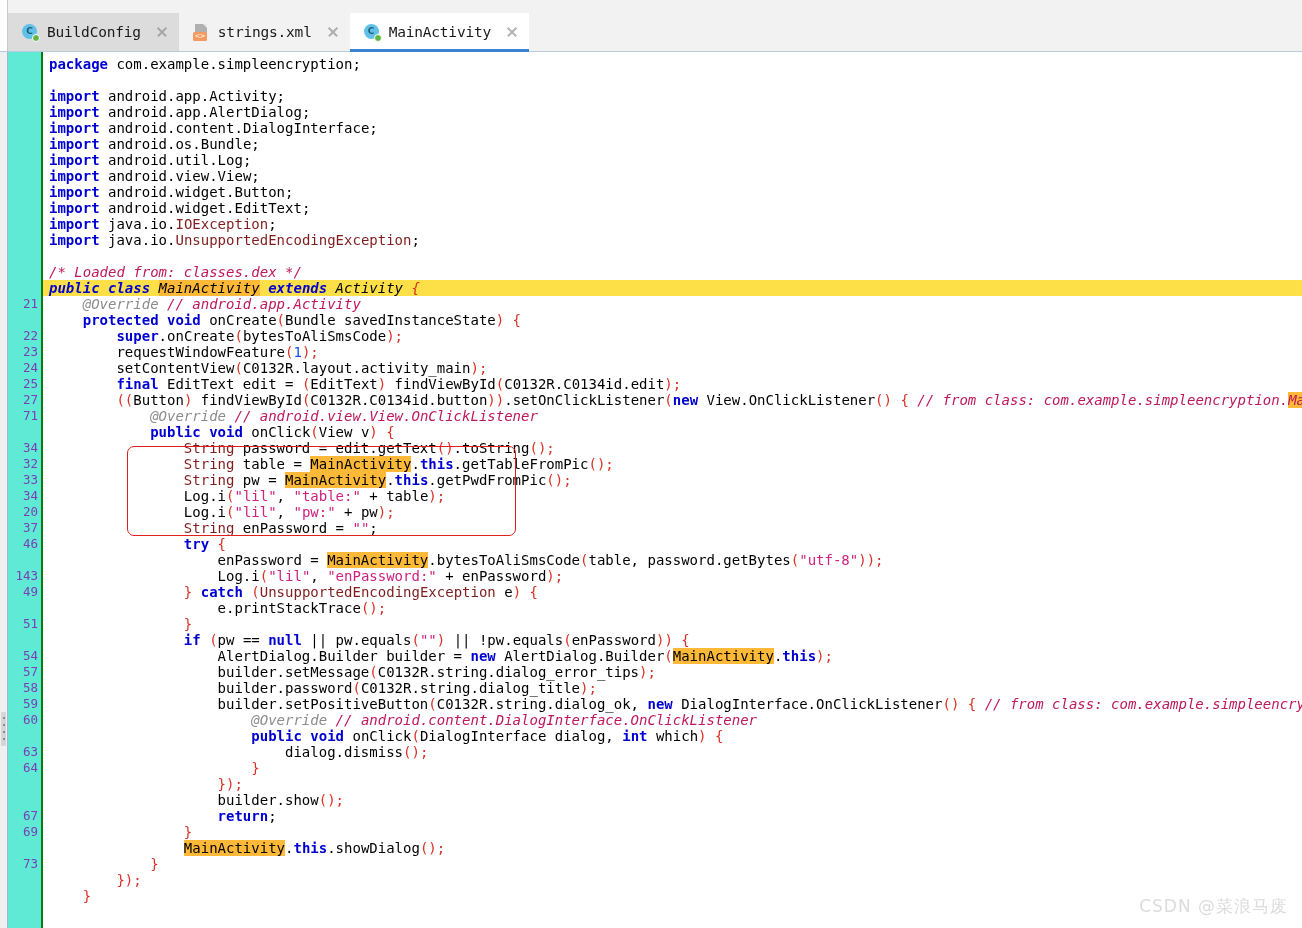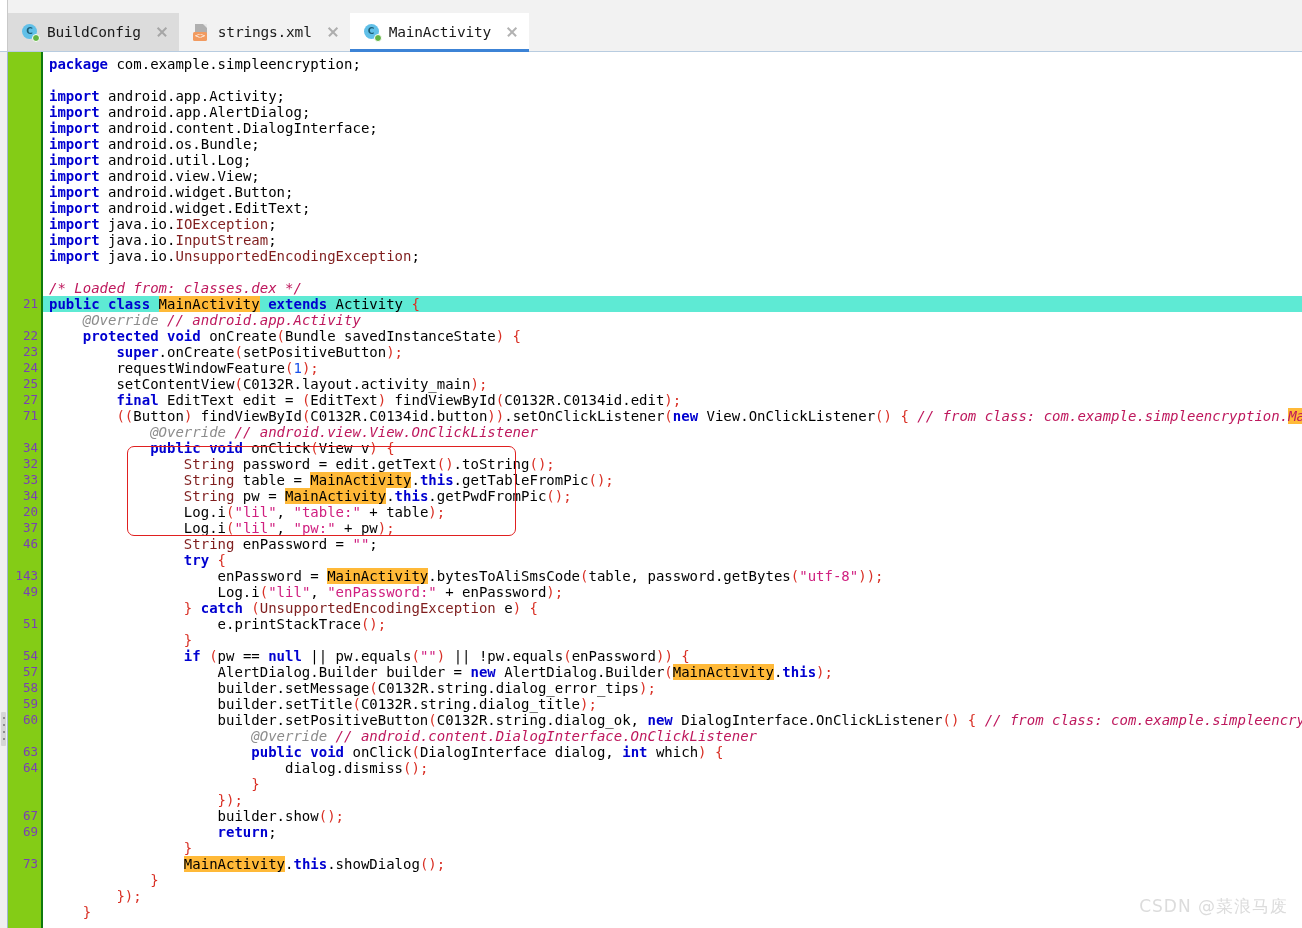--- a/index.html
+++ b/index.html
@@ -177,21 +177,21 @@
     position: absolute;
     left: 1.5px; top: 5px;
     width: 2px; height: 2px;
     background: #8d8d8d;
     box-shadow: 0 7px 0 #8d8d8d, 0 14px 0 #8d8d8d, 0 21px 0 #8d8d8d;
   }
 
   .gutter {
     width: 33px;
     flex: 0 0 auto;
-    background: #84cc16;
+    background: #5eead4;
     position: relative;
     padding-top: 4px;
     box-sizing: border-box;
   }
   .vcs-bar {
     width: 2px;
     flex: 0 0 auto;
     background: #0e7a0e;
     margin-left: 0px;
   }
@@ -218,21 +218,22 @@
     height: 16px;
     line-height: 16px;
     font-family: "DejaVu Sans Mono", monospace;
     font-size: 14px;
     color: #000000;
     white-space: pre;
     padding-left: 6px;
     box-sizing: border-box;
   }
   .cl.hl-line {
-    background: #5eead4;
+    background: #fde047;
+    font-style: italic;
   }
 
   
   .kw   { color: #0000d0; font-weight: bold; }
   .typ  { color: #7f1d1d; }
   .str  { color: #d02080; }
   .num  { color: #1750eb; }
   .cmt  { color: #be185d; font-style: italic; }
   .cmt2 { color: #8c8c8c; font-style: italic; }
   .pn   { color: #d93025; }
@@ -366,28 +367,27 @@
         <div class="cl">&nbsp;</div>
         <div class="cl"><span class="kw">import </span><span class="plain">android.app.Activity;</span></div>
         <div class="cl"><span class="kw">import </span><span class="plain">android.app.AlertDialog;</span></div>
         <div class="cl"><span class="kw">import </span><span class="plain">android.content.DialogInterface;</span></div>
         <div class="cl"><span class="kw">import </span><span class="plain">android.os.Bundle;</span></div>
         <div class="cl"><span class="kw">import </span><span class="plain">android.util.Log;</span></div>
         <div class="cl"><span class="kw">import </span><span class="plain">android.view.View;</span></div>
         <div class="cl"><span class="kw">import </span><span class="plain">android.widget.Button;</span></div>
         <div class="cl"><span class="kw">import </span><span class="plain">android.widget.EditText;</span></div>
         <div class="cl"><span class="kw">import </span><span class="plain">java.io.</span><span class="typ">IOException</span><span class="plain">;</span></div>
-        <div class="cl"><span class="kw">import </span><span class="plain">java.io.</span><span class="typ">InputStream</span><span class="plain">;</span></div>
         <div class="cl"><span class="kw">import </span><span class="plain">java.io.</span><span class="typ">UnsupportedEncodingException</span><span class="plain">;</span></div>
         <div class="cl">&nbsp;</div>
         <div class="cl"><span class="cmt">/* Loaded from: classes.dex */</span></div>
         <div class="cl hl-line"><span class="kw">public class </span><span class="mark">MainActivity</span><span class="plain"> </span><span class="kw">extends</span><span class="plain"> Activity </span><span class="pn">{</span></div>
         <div class="cl">&nbsp;&nbsp;&nbsp;&nbsp;<span class="cmt2">@Override </span><span class="cmt">// android.app.Activity</span></div>
         <div class="cl">&nbsp;&nbsp;&nbsp;&nbsp;<span class="kw">protected void </span><span class="plain">onCreate</span><span class="pn">(</span><span class="plain">Bundle savedInstanceState</span><span class="pn">) {</span></div>
-        <div class="cl">&nbsp;&nbsp;&nbsp;&nbsp;&nbsp;&nbsp;&nbsp;&nbsp;<span class="kw">super</span><span class="plain">.onCreate</span><span class="pn">(</span><span class="plain">setPositiveButton</span><span class="pn">);</span></div>
+        <div class="cl">&nbsp;&nbsp;&nbsp;&nbsp;&nbsp;&nbsp;&nbsp;&nbsp;<span class="kw">super</span><span class="plain">.onCreate</span><span class="pn">(</span><span class="plain">bytesToAliSmsCode</span><span class="pn">);</span></div>
         <div class="cl">&nbsp;&nbsp;&nbsp;&nbsp;&nbsp;&nbsp;&nbsp;&nbsp;<span class="plain">requestWindowFeature</span><span class="pn">(</span><span class="num">1</span><span class="pn">);</span></div>
         <div class="cl">&nbsp;&nbsp;&nbsp;&nbsp;&nbsp;&nbsp;&nbsp;&nbsp;<span class="plain">setContentView</span><span class="pn">(</span><span class="plain">C0132R.layout.activity_main</span><span class="pn">);</span></div>
         <div class="cl">&nbsp;&nbsp;&nbsp;&nbsp;&nbsp;&nbsp;&nbsp;&nbsp;<span class="kw">final </span><span class="plain">EditText edit = </span><span class="pn">(</span><span class="plain">EditText</span><span class="pn">)</span><span class="plain"> findViewById</span><span class="pn">(</span><span class="plain">C0132R.C0134id.edit</span><span class="pn">);</span></div>
         <div class="cl">&nbsp;&nbsp;&nbsp;&nbsp;&nbsp;&nbsp;&nbsp;&nbsp;<span class="pn">((</span><span class="plain">Button</span><span class="pn">)</span><span class="plain"> findViewById</span><span class="pn">(</span><span class="plain">C0132R.C0134id.button</span><span class="pn">))</span><span class="plain">.setOnClickListener</span><span class="pn">(</span><span class="kw">new </span><span class="plain">View.OnClickListener</span><span class="pn">()</span><span class="plain"> </span><span class="pn">{</span><span class="cmt"> // from class: com.example.simpleencryption.</span><span class="mark cmt">MainActivity</span><span class="cmt">.1</span></div>
         <div class="cl">&nbsp;&nbsp;&nbsp;&nbsp;&nbsp;&nbsp;&nbsp;&nbsp;&nbsp;&nbsp;&nbsp;&nbsp;<span class="cmt2">@Override </span><span class="cmt">// android.view.View.OnClickListener</span></div>
         <div class="cl">&nbsp;&nbsp;&nbsp;&nbsp;&nbsp;&nbsp;&nbsp;&nbsp;&nbsp;&nbsp;&nbsp;&nbsp;<span class="kw">public void </span><span class="plain">onClick</span><span class="pn">(</span><span class="plain">View v</span><span class="pn">) {</span></div>
         <div class="cl">&nbsp;&nbsp;&nbsp;&nbsp;&nbsp;&nbsp;&nbsp;&nbsp;&nbsp;&nbsp;&nbsp;&nbsp;&nbsp;&nbsp;&nbsp;&nbsp;<span class="typ">String</span><span class="plain"> password = edit.getText</span><span class="pn">()</span><span class="plain">.toString</span><span class="pn">();</span></div>
         <div class="cl">&nbsp;&nbsp;&nbsp;&nbsp;&nbsp;&nbsp;&nbsp;&nbsp;&nbsp;&nbsp;&nbsp;&nbsp;&nbsp;&nbsp;&nbsp;&nbsp;<span class="typ">String</span><span class="plain"> table = </span><span class="mark">MainActivity</span><span class="plain">.</span><span class="kw">this</span><span class="plain">.getTableFromPic</span><span class="pn">();</span></div>
         <div class="cl">&nbsp;&nbsp;&nbsp;&nbsp;&nbsp;&nbsp;&nbsp;&nbsp;&nbsp;&nbsp;&nbsp;&nbsp;&nbsp;&nbsp;&nbsp;&nbsp;<span class="typ">String</span><span class="plain"> pw = </span><span class="mark">MainActivity</span><span class="plain">.</span><span class="kw">this</span><span class="plain">.getPwdFromPic</span><span class="pn">();</span></div>
         <div class="cl">&nbsp;&nbsp;&nbsp;&nbsp;&nbsp;&nbsp;&nbsp;&nbsp;&nbsp;&nbsp;&nbsp;&nbsp;&nbsp;&nbsp;&nbsp;&nbsp;<span class="plain">Log.i</span><span class="pn">(</span><span class="str">"lil"</span><span class="plain">, </span><span class="str">"table:"</span><span class="plain"> + table</span><span class="pn">);</span></div>
@@ -395,21 +395,21 @@
         <div class="cl">&nbsp;&nbsp;&nbsp;&nbsp;&nbsp;&nbsp;&nbsp;&nbsp;&nbsp;&nbsp;&nbsp;&nbsp;&nbsp;&nbsp;&nbsp;&nbsp;<span class="typ">String</span><span class="plain"> enPassword = </span><span class="str">""</span><span class="plain">;</span></div>
         <div class="cl">&nbsp;&nbsp;&nbsp;&nbsp;&nbsp;&nbsp;&nbsp;&nbsp;&nbsp;&nbsp;&nbsp;&nbsp;&nbsp;&nbsp;&nbsp;&nbsp;<span class="kw">try</span><span class="plain"> </span><span class="pn">{</span></div>
         <div class="cl">&nbsp;&nbsp;&nbsp;&nbsp;&nbsp;&nbsp;&nbsp;&nbsp;&nbsp;&nbsp;&nbsp;&nbsp;&nbsp;&nbsp;&nbsp;&nbsp;&nbsp;&nbsp;&nbsp;&nbsp;<span class="plain">enPassword = </span><span class="mark">MainActivity</span><span class="plain">.bytesToAliSmsCode</span><span class="pn">(</span><span class="plain">table, password.getBytes</span><span class="pn">(</span><span class="str">"utf-8"</span><span class="pn">));</span></div>
         <div class="cl">&nbsp;&nbsp;&nbsp;&nbsp;&nbsp;&nbsp;&nbsp;&nbsp;&nbsp;&nbsp;&nbsp;&nbsp;&nbsp;&nbsp;&nbsp;&nbsp;&nbsp;&nbsp;&nbsp;&nbsp;<span class="plain">Log.i</span><span class="pn">(</span><span class="str">"lil"</span><span class="plain">, </span><span class="str">"enPassword:"</span><span class="plain"> + enPassword</span><span class="pn">);</span></div>
         <div class="cl">&nbsp;&nbsp;&nbsp;&nbsp;&nbsp;&nbsp;&nbsp;&nbsp;&nbsp;&nbsp;&nbsp;&nbsp;&nbsp;&nbsp;&nbsp;&nbsp;<span class="pn">}</span><span class="plain"> </span><span class="kw">catch</span><span class="plain"> </span><span class="pn">(</span><span class="typ">UnsupportedEncodingException</span><span class="plain"> e</span><span class="pn">) {</span></div>
         <div class="cl">&nbsp;&nbsp;&nbsp;&nbsp;&nbsp;&nbsp;&nbsp;&nbsp;&nbsp;&nbsp;&nbsp;&nbsp;&nbsp;&nbsp;&nbsp;&nbsp;&nbsp;&nbsp;&nbsp;&nbsp;<span class="plain">e.printStackTrace</span><span class="pn">();</span></div>
         <div class="cl">&nbsp;&nbsp;&nbsp;&nbsp;&nbsp;&nbsp;&nbsp;&nbsp;&nbsp;&nbsp;&nbsp;&nbsp;&nbsp;&nbsp;&nbsp;&nbsp;<span class="pn">}</span></div>
         <div class="cl">&nbsp;&nbsp;&nbsp;&nbsp;&nbsp;&nbsp;&nbsp;&nbsp;&nbsp;&nbsp;&nbsp;&nbsp;&nbsp;&nbsp;&nbsp;&nbsp;<span class="kw">if</span><span class="plain"> </span><span class="pn">(</span><span class="plain">pw == </span><span class="kw">null</span><span class="plain"> || pw.equals</span><span class="pn">(</span><span class="str">""</span><span class="pn">)</span><span class="plain"> || !pw.equals</span><span class="pn">(</span><span class="plain">enPassword</span><span class="pn">)) {</span></div>
         <div class="cl">&nbsp;&nbsp;&nbsp;&nbsp;&nbsp;&nbsp;&nbsp;&nbsp;&nbsp;&nbsp;&nbsp;&nbsp;&nbsp;&nbsp;&nbsp;&nbsp;&nbsp;&nbsp;&nbsp;&nbsp;<span class="plain">AlertDialog.Builder builder = </span><span class="kw">new </span><span class="plain">AlertDialog.Builder</span><span class="pn">(</span><span class="mark">MainActivity</span><span class="plain">.</span><span class="kw">this</span><span class="pn">);</span></div>
         <div class="cl">&nbsp;&nbsp;&nbsp;&nbsp;&nbsp;&nbsp;&nbsp;&nbsp;&nbsp;&nbsp;&nbsp;&nbsp;&nbsp;&nbsp;&nbsp;&nbsp;&nbsp;&nbsp;&nbsp;&nbsp;<span class="plain">builder.setMessage</span><span class="pn">(</span><span class="plain">C0132R.string.dialog_error_tips</span><span class="pn">);</span></div>
-        <div class="cl">&nbsp;&nbsp;&nbsp;&nbsp;&nbsp;&nbsp;&nbsp;&nbsp;&nbsp;&nbsp;&nbsp;&nbsp;&nbsp;&nbsp;&nbsp;&nbsp;&nbsp;&nbsp;&nbsp;&nbsp;<span class="plain">builder.setTitle</span><span class="pn">(</span><span class="plain">C0132R.string.dialog_title</span><span class="pn">);</span></div>
+        <div class="cl">&nbsp;&nbsp;&nbsp;&nbsp;&nbsp;&nbsp;&nbsp;&nbsp;&nbsp;&nbsp;&nbsp;&nbsp;&nbsp;&nbsp;&nbsp;&nbsp;&nbsp;&nbsp;&nbsp;&nbsp;<span class="plain">builder.password</span><span class="pn">(</span><span class="plain">C0132R.string.dialog_title</span><span class="pn">);</span></div>
         <div class="cl">&nbsp;&nbsp;&nbsp;&nbsp;&nbsp;&nbsp;&nbsp;&nbsp;&nbsp;&nbsp;&nbsp;&nbsp;&nbsp;&nbsp;&nbsp;&nbsp;&nbsp;&nbsp;&nbsp;&nbsp;<span class="plain">builder.setPositiveButton</span><span class="pn">(</span><span class="plain">C0132R.string.dialog_ok, </span><span class="kw">new </span><span class="plain">DialogInterface.OnClickListener</span><span class="pn">()</span><span class="plain"> </span><span class="pn">{</span><span class="cmt"> // from class: com.example.simpleencryption.</span><span class="mark cmt">MainActivity</span></div>
         <div class="cl">&nbsp;&nbsp;&nbsp;&nbsp;&nbsp;&nbsp;&nbsp;&nbsp;&nbsp;&nbsp;&nbsp;&nbsp;&nbsp;&nbsp;&nbsp;&nbsp;&nbsp;&nbsp;&nbsp;&nbsp;&nbsp;&nbsp;&nbsp;&nbsp;<span class="cmt2">@Override </span><span class="cmt">// android.content.DialogInterface.OnClickListener</span></div>
         <div class="cl">&nbsp;&nbsp;&nbsp;&nbsp;&nbsp;&nbsp;&nbsp;&nbsp;&nbsp;&nbsp;&nbsp;&nbsp;&nbsp;&nbsp;&nbsp;&nbsp;&nbsp;&nbsp;&nbsp;&nbsp;&nbsp;&nbsp;&nbsp;&nbsp;<span class="kw">public void </span><span class="plain">onClick</span><span class="pn">(</span><span class="plain">DialogInterface dialog, </span><span class="kw">int</span><span class="plain"> which</span><span class="pn">) {</span></div>
         <div class="cl">&nbsp;&nbsp;&nbsp;&nbsp;&nbsp;&nbsp;&nbsp;&nbsp;&nbsp;&nbsp;&nbsp;&nbsp;&nbsp;&nbsp;&nbsp;&nbsp;&nbsp;&nbsp;&nbsp;&nbsp;&nbsp;&nbsp;&nbsp;&nbsp;&nbsp;&nbsp;&nbsp;&nbsp;<span class="plain">dialog.dismiss</span><span class="pn">();</span></div>
         <div class="cl">&nbsp;&nbsp;&nbsp;&nbsp;&nbsp;&nbsp;&nbsp;&nbsp;&nbsp;&nbsp;&nbsp;&nbsp;&nbsp;&nbsp;&nbsp;&nbsp;&nbsp;&nbsp;&nbsp;&nbsp;&nbsp;&nbsp;&nbsp;&nbsp;<span class="pn">}</span></div>
         <div class="cl">&nbsp;&nbsp;&nbsp;&nbsp;&nbsp;&nbsp;&nbsp;&nbsp;&nbsp;&nbsp;&nbsp;&nbsp;&nbsp;&nbsp;&nbsp;&nbsp;&nbsp;&nbsp;&nbsp;&nbsp;<span class="pn">});</span></div>
         <div class="cl">&nbsp;&nbsp;&nbsp;&nbsp;&nbsp;&nbsp;&nbsp;&nbsp;&nbsp;&nbsp;&nbsp;&nbsp;&nbsp;&nbsp;&nbsp;&nbsp;&nbsp;&nbsp;&nbsp;&nbsp;<span class="plain">builder.show</span><span class="pn">();</span></div>
         <div class="cl">&nbsp;&nbsp;&nbsp;&nbsp;&nbsp;&nbsp;&nbsp;&nbsp;&nbsp;&nbsp;&nbsp;&nbsp;&nbsp;&nbsp;&nbsp;&nbsp;&nbsp;&nbsp;&nbsp;&nbsp;<span class="kw">return</span><span class="plain">;</span></div>
         <div class="cl">&nbsp;&nbsp;&nbsp;&nbsp;&nbsp;&nbsp;&nbsp;&nbsp;&nbsp;&nbsp;&nbsp;&nbsp;&nbsp;&nbsp;&nbsp;&nbsp;<span class="pn">}</span></div>
         <div class="cl">&nbsp;&nbsp;&nbsp;&nbsp;&nbsp;&nbsp;&nbsp;&nbsp;&nbsp;&nbsp;&nbsp;&nbsp;&nbsp;&nbsp;&nbsp;&nbsp;<span class="mark">MainActivity</span><span class="plain">.</span><span class="kw">this</span><span class="plain">.showDialog</span><span class="pn">();</span></div>

